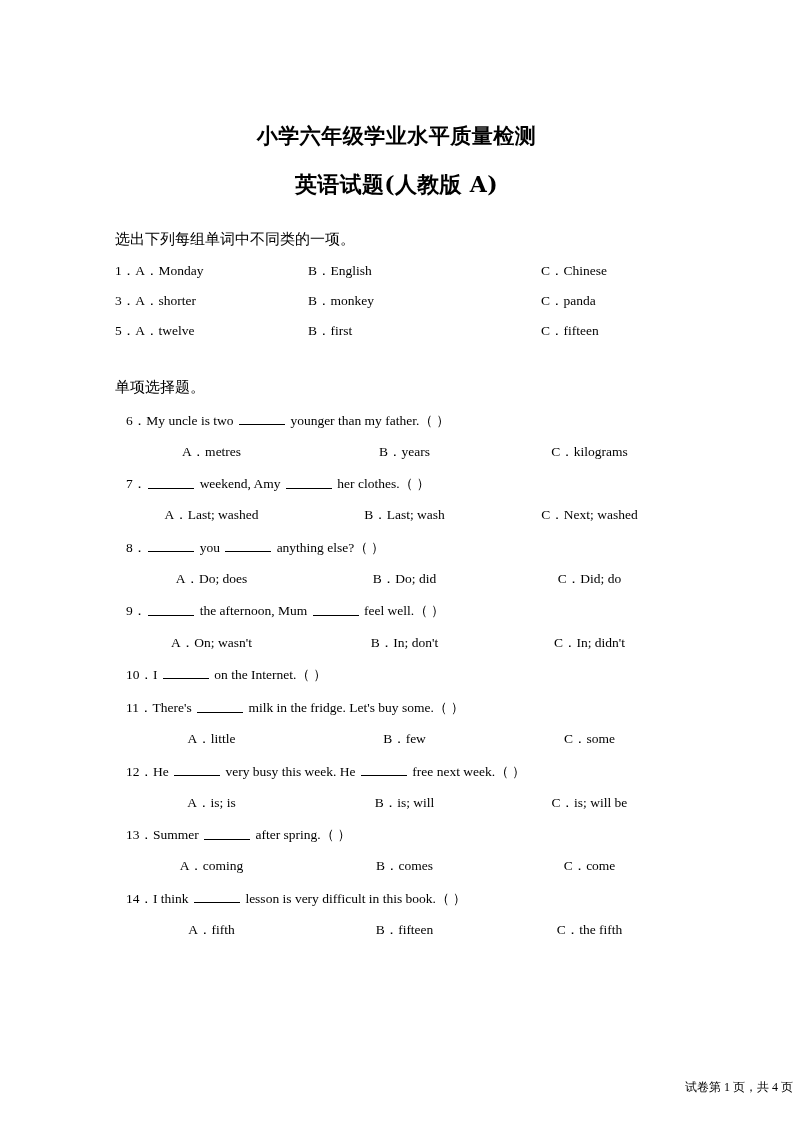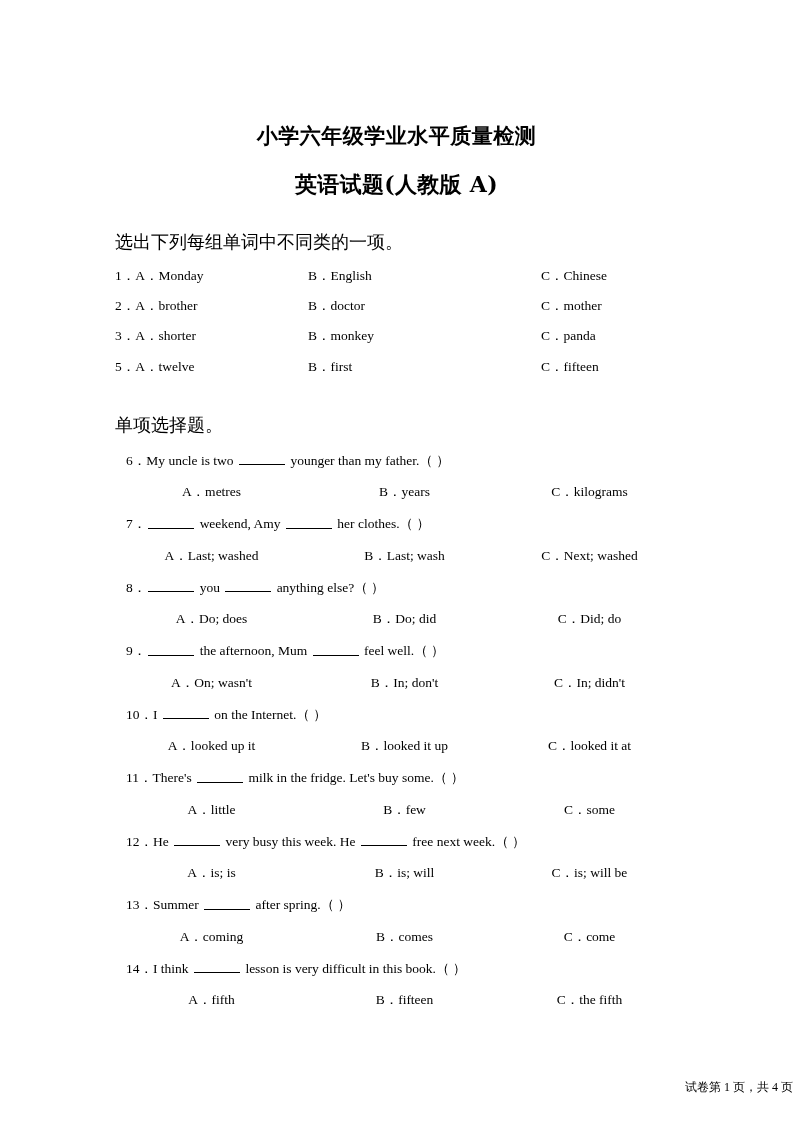--- a/index.html
+++ b/index.html
@@ -38,21 +38,21 @@
   }
   .title2 {
     text-align: center;
     font-size: 22px;
     font-weight: bold;
     font-family: "DejaVu Serif", "Liberation Serif", serif;
     margin-top: 20px;
     letter-spacing: 0.3px;
   }
   .section-head {
-    font-size: 18px;
+    font-size: 15px;
     font-family: "DejaVu Serif", "Liberation Serif", serif;
     margin-top: 30px;
     margin-bottom: 4px;
   }
   .section-head.second {
     margin-top: 38px;
   }
   .qrow {
     display: flex;
     font-size: 13.5px;
@@ -109,25 +109,20 @@
     <div class="title2">英语试题(人教版 A)</div>
 
     <div class="section-head">选出下列每组单词中不同类的一项。</div>
 
     <div class="qrow">
       <div class="c1">1．A．Monday</div>
       <div class="c2">B．English</div>
       <div class="c3">C．Chinese</div>
     </div>
     <div class="qrow">
-      <div class="c1">2．A．brother</div>
-      <div class="c2">B．doctor</div>
-      <div class="c3">C．mother</div>
-    </div>
-    <div class="qrow">
       <div class="c1">3．A．shorter</div>
       <div class="c2">B．monkey</div>
       <div class="c3">C．panda</div>
     </div>
     <div class="qrow">
       <div class="c1">5．A．twelve</div>
       <div class="c2">B．first</div>
       <div class="c3">C．fifteen</div>
     </div>
 
@@ -165,25 +160,20 @@
     </div>
     <div class="orow">
       <div class="c1">A．On; wasn't</div>
       <div class="c2">B．In; don't</div>
       <div class="c3">C．In; didn't</div>
     </div>
 
     <div class="qstem">
       <span>10．I </span><span class="blank"></span><span> on the Internet.（  ）</span>
     </div>
-    <div class="orow">
-      <div class="c1">A．looked up it</div>
-      <div class="c2">B．looked it up</div>
-      <div class="c3">C．looked it at</div>
-    </div>
 
     <div class="qstem">
       <span>11．There's </span><span class="blank"></span><span> milk in the fridge. Let's buy some.（  ）</span>
     </div>
     <div class="orow">
       <div class="c1">A．little</div>
       <div class="c2">B．few</div>
       <div class="c3">C．some</div>
     </div>
 

